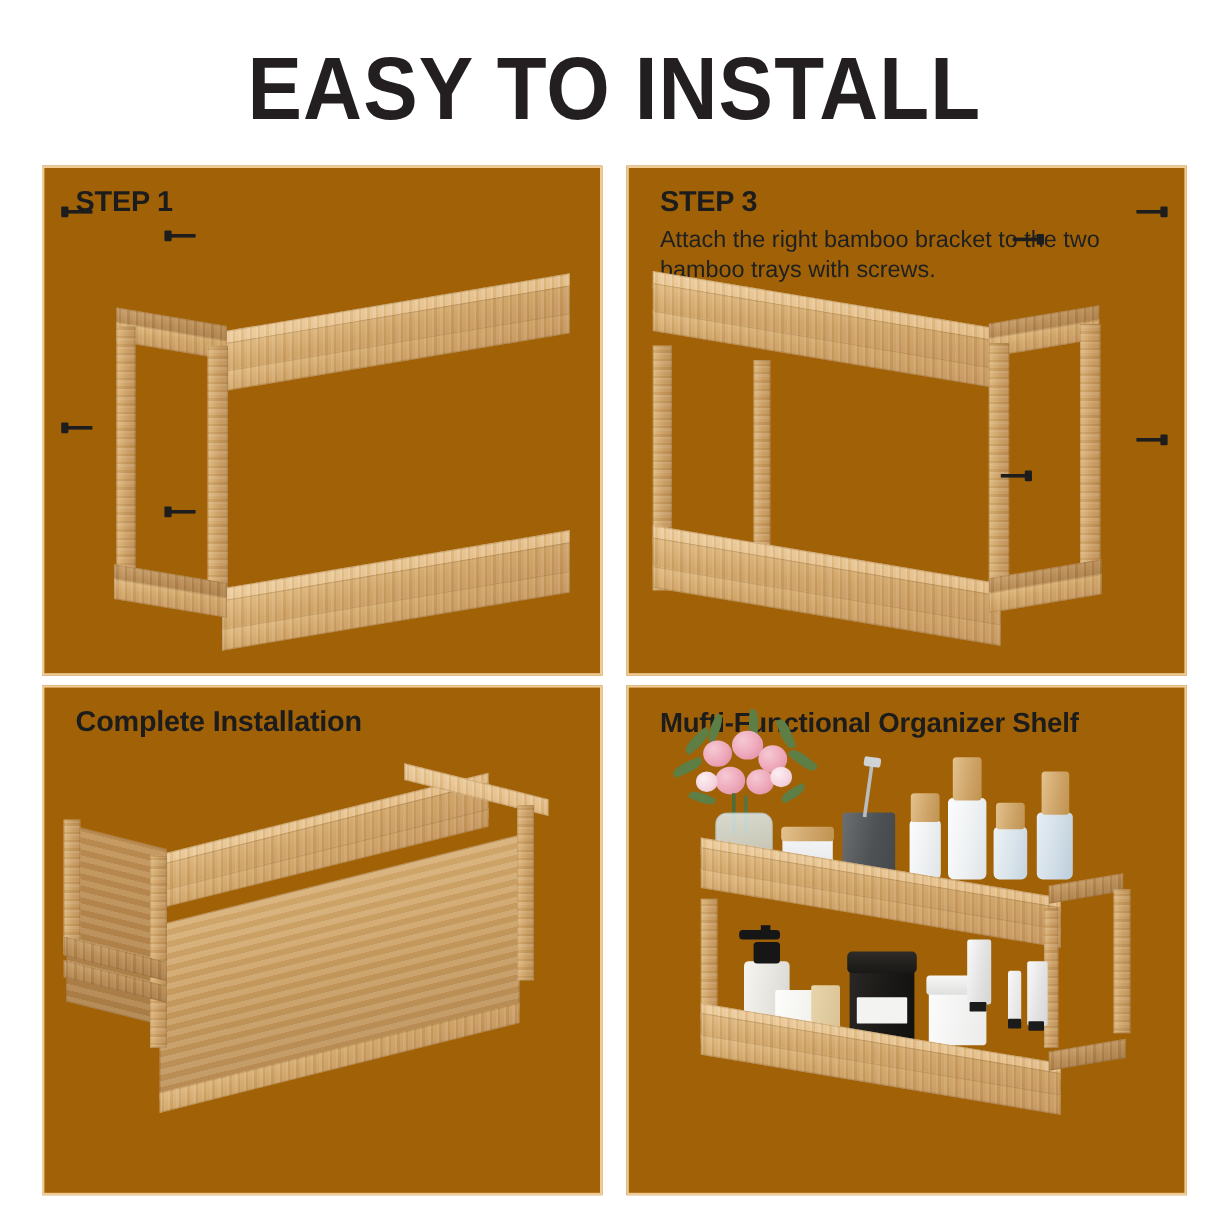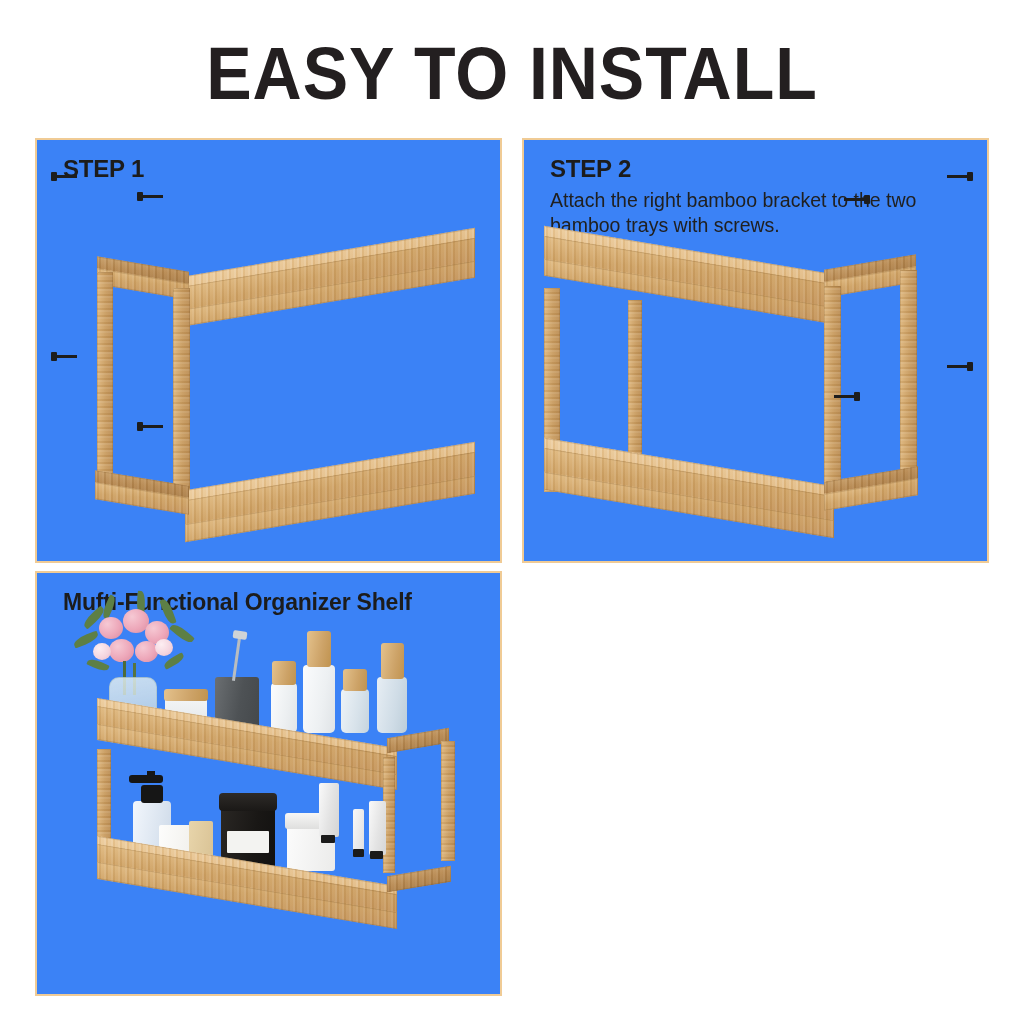--- a/index.html
+++ b/index.html
@@ -40,21 +40,21 @@
     width: 954px;
     height: 858px;
     display: grid;
     grid-template-columns: 467px 467px;
     grid-template-rows: 425px 425px;
     column-gap: 20px;
     row-gap: 8px;
   }
   .panel {
     border: 2px solid #f0cb95;
-    background: #3b82f6;
+    background: #a16207;
     position: relative;
     overflow: hidden;
     box-sizing: border-box;
   }
   .panel-head {
     position: absolute;
     top: 14px;
     left: 26px;
     right: 16px;
   }
@@ -239,21 +239,21 @@
       </div>
       <div class="screw" style="left:100px;top:282px;">
         <div class="head"></div>
           <div class="shaft"></div>
       </div>
     </div>
   </div>
 
   <div class="panel">
     <div class="panel-head">
-      <div class="panel-title">STEP 2</div>
+      <div class="panel-title">STEP 3</div>
       <div class="panel-desc">Attach the right bamboo bracket to the two bamboo trays with screws.</div>
     </div>
 
     <div class="stage">
 
       <div class="wd pale sk-b" style="left:20px;top:110px;width:290px;height:15px;"></div>
       <div class="wd light sk-b" style="left:20px;top:120px;width:290px;height:26px;"></div>
       <div class="wd sk-b" style="left:20px;top:143px;width:290px;height:17px;"></div>
       <div class="wd dark sk-a" style="left:300px;top:122px;width:92px;height:14px;"></div>
       <div class="wd sk-a" style="left:300px;top:134px;width:92px;height:16px;"></div>
@@ -282,20 +282,48 @@
         <div class="head"></div>
           <div class="shaft"></div>
       </div>
       <div class="screw flip" style="left:310px;top:252px;">
         <div class="head"></div>
           <div class="shaft"></div>
       </div>
     </div>
   </div>
 
+  <div class="panel">
+    <div class="panel-head">
+      <div class="panel-title">Complete Installation</div>
+    </div>
+
+    <div class="stage">
+
+      <div class="wd pale sk-c" style="left:40px;top:112px;width:330px;height:14px;"></div>
+      <div class="wd light sk-c" style="left:40px;top:120px;width:330px;height:30px;"></div>
+      <div class="wd pale sk-d" style="left:300px;top:78px;width:120px;height:14px;"></div>
+
+      <div class="wd sk-c" style="left:40px;top:142px;width:330px;height:15px;"></div>
+
+      <div class="wd sk-c" style="left:96px;top:160px;width:300px;height:146px;
+           background:repeating-linear-gradient(0deg, rgba(255,255,255,0.10) 0px, rgba(255,255,255,0.10) 5px, rgba(140,96,42,0.09) 5px, rgba(140,96,42,0.09) 10px), linear-gradient(180deg,#d7ad72 0%,#c79b5e 55%,#bb8f56 100%);"></div>
+
+      <div class="wd dark sk-d" style="left:18px;top:124px;width:84px;height:148px;
+           background:repeating-linear-gradient(0deg, rgba(255,255,255,0.08) 0px, rgba(255,255,255,0.08) 5px, rgba(120,80,34,0.12) 5px, rgba(120,80,34,0.12) 10px), linear-gradient(180deg,#c29357 0%,#b0824a 100%);"></div>
+
+      <div class="wd vert" style="left:16px;top:110px;width:14px;height:112px;"></div>
+      <div class="wd vert" style="left:88px;top:140px;width:14px;height:160px;"></div>
+      <div class="wd vert" style="left:394px;top:98px;width:14px;height:146px;"></div>
+
+      <div class="wd sk-c" style="left:96px;top:300px;width:300px;height:17px;"></div>
+      <div class="wd dark sk-d" style="left:16px;top:218px;width:86px;height:16px;"></div>
+      <div class="wd dark sk-d" style="left:16px;top:238px;width:86px;height:14px;"></div>
+    </div>
+  </div>
 
   <div class="panel">
     <div class="panel-head">
       <div class="panel-title small">Mufti-Functional Organizer Shelf</div>
     </div>
 
     <div class="stage">
 
       <div class="leaf" style="left:44px;top:40px;width:26px;height:9px;transform:rotate(-42deg);"></div>
       <div class="leaf" style="left:60px;top:30px;width:24px;height:8px;transform:rotate(-66deg);"></div>

